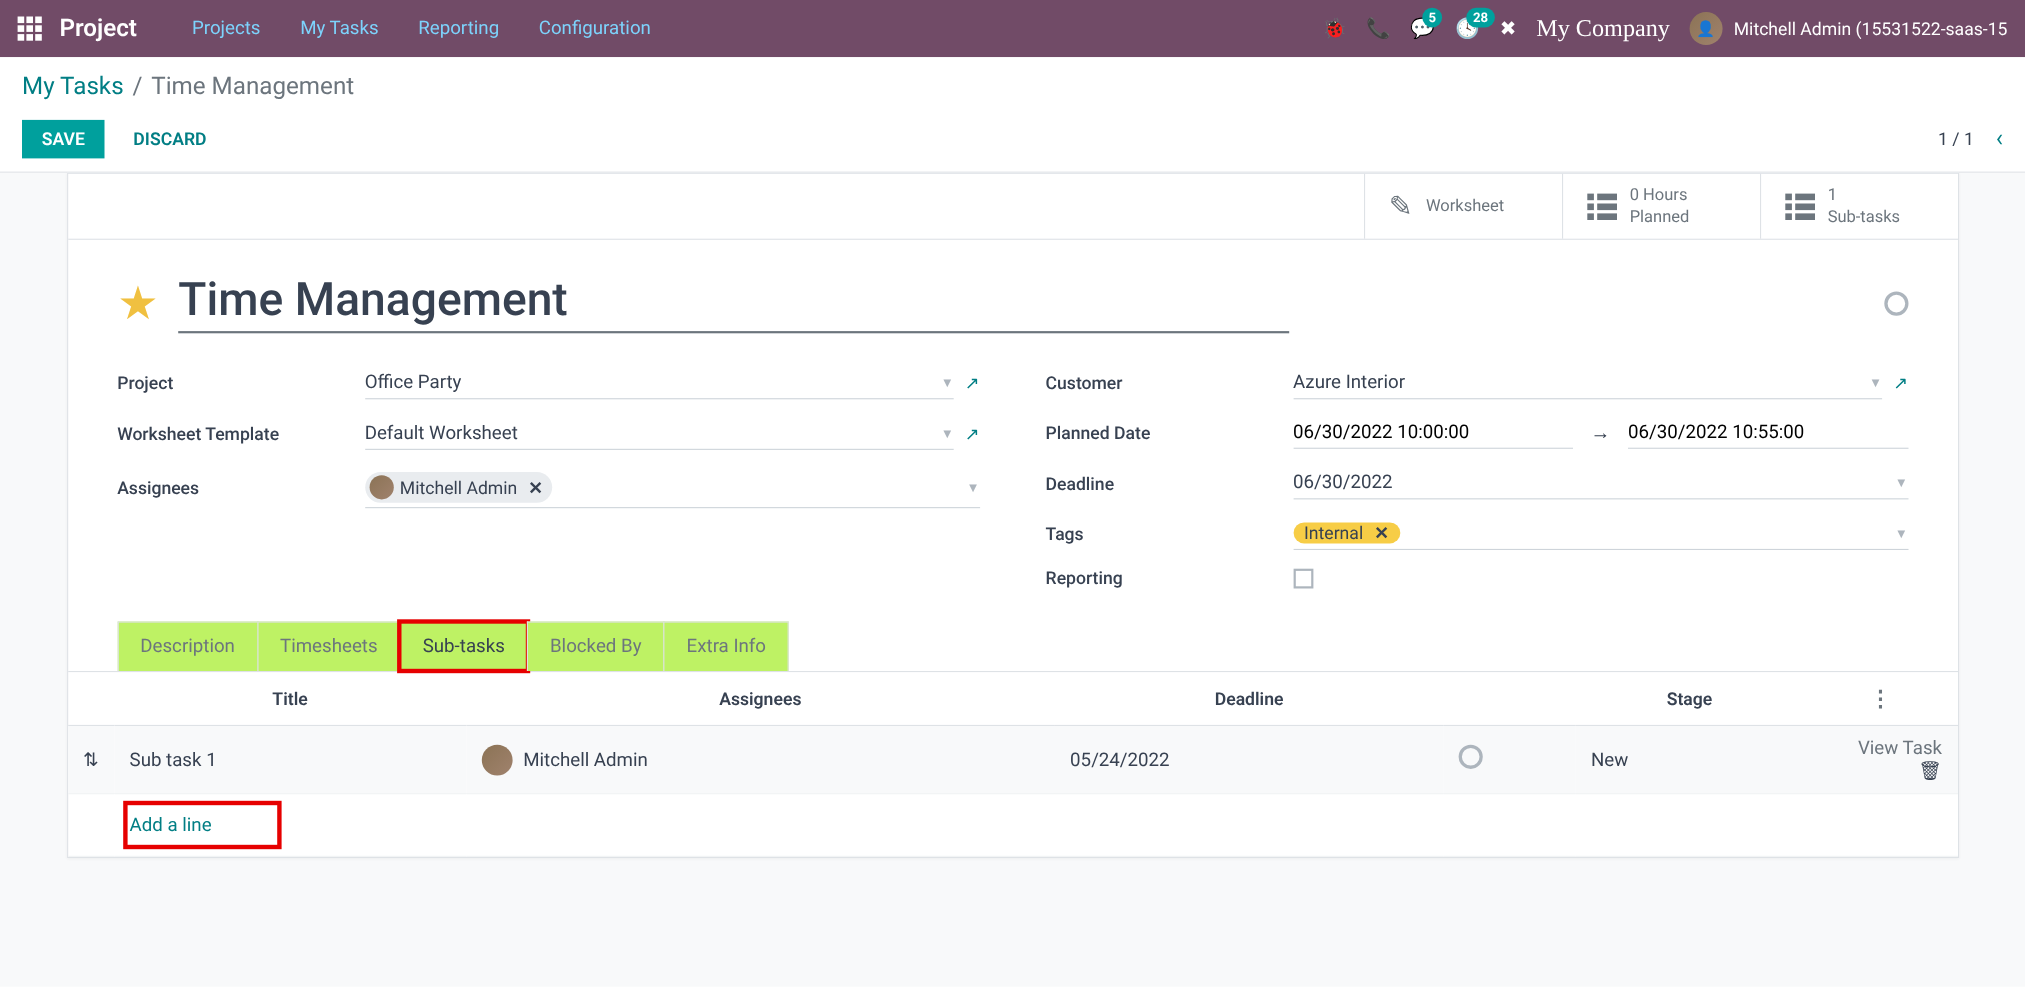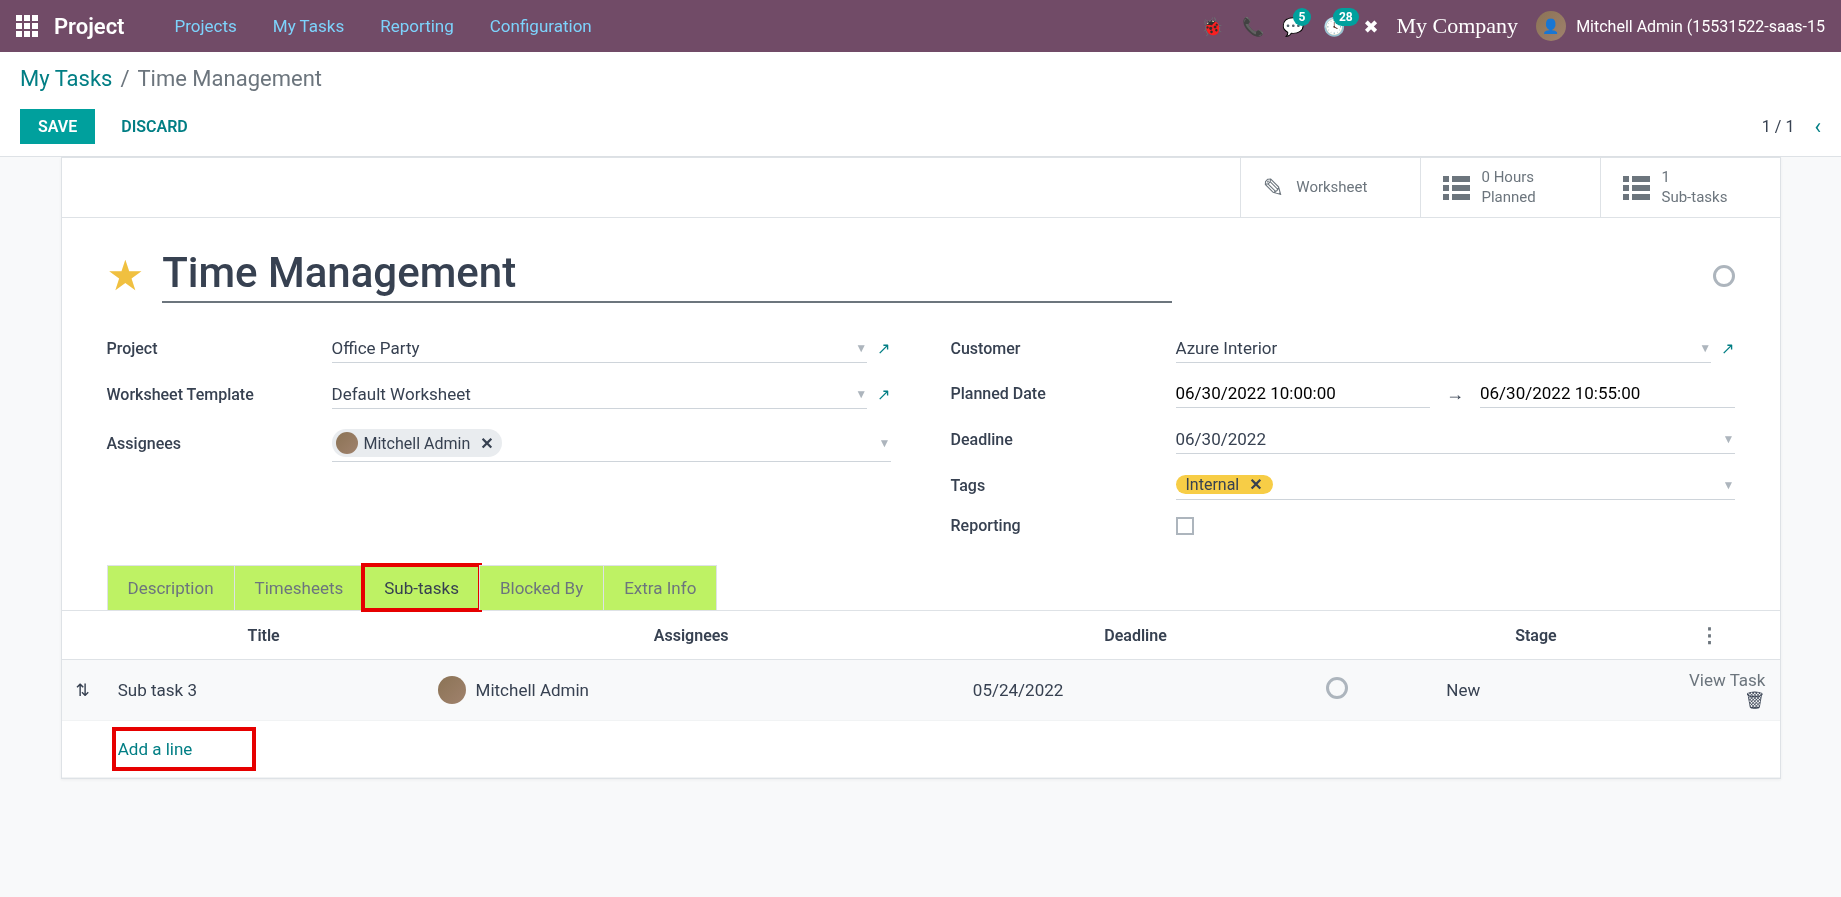--- a/index.html
+++ b/index.html
@@ -290,21 +290,21 @@
           <th>Assignees</th>
           <th>Deadline</th>
           <th style="width:120px;"></th>
           <th>Stage</th>
           <th class="col-actions"><span class="kebab">⋮</span></th>
         </tr>
       </thead>
       <tbody>
         <tr class="data-row">
           <td class="drag-handle">⇅</td>
-          <td>Sub task 3</td>
+          <td>Sub task 1</td>
           <td>
             <div class="assignee-cell">
               <span class="chip-avatar" style="width:28px;height:28px;"></span>
               <span>Mitchell Admin</span>
             </div>
           </td>
           <td>05/24/2022</td>
           <td><span class="status-dot"></span></td>
           <td>New</td>
           <td class="col-actions">

